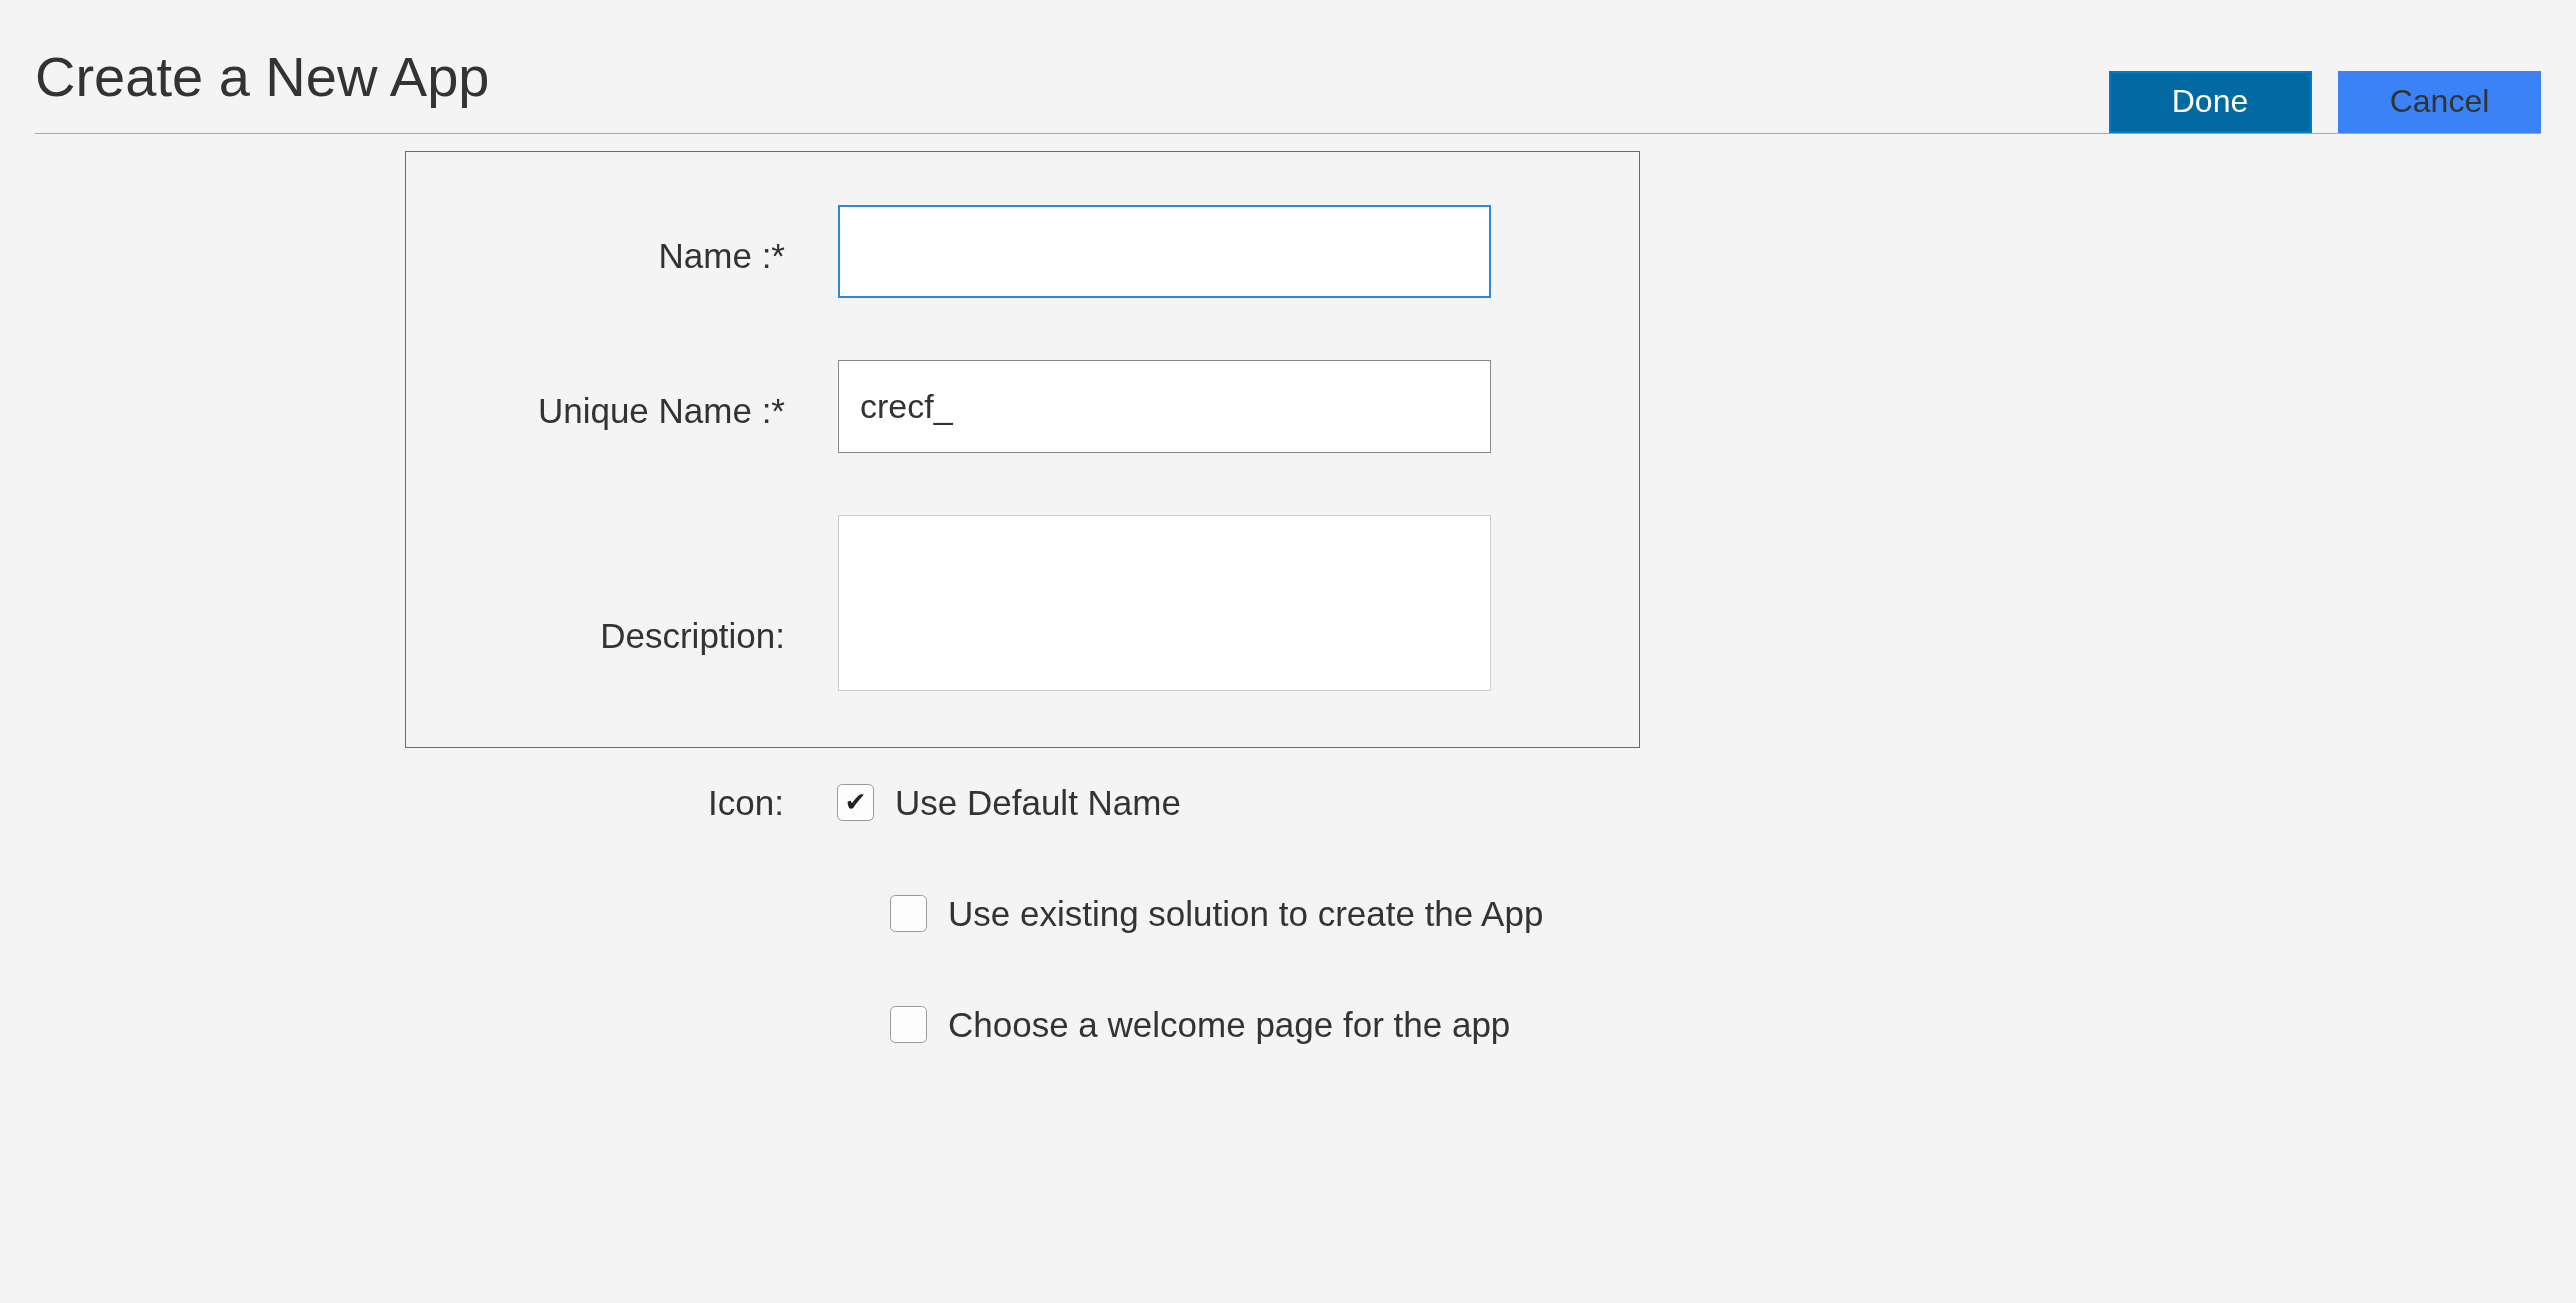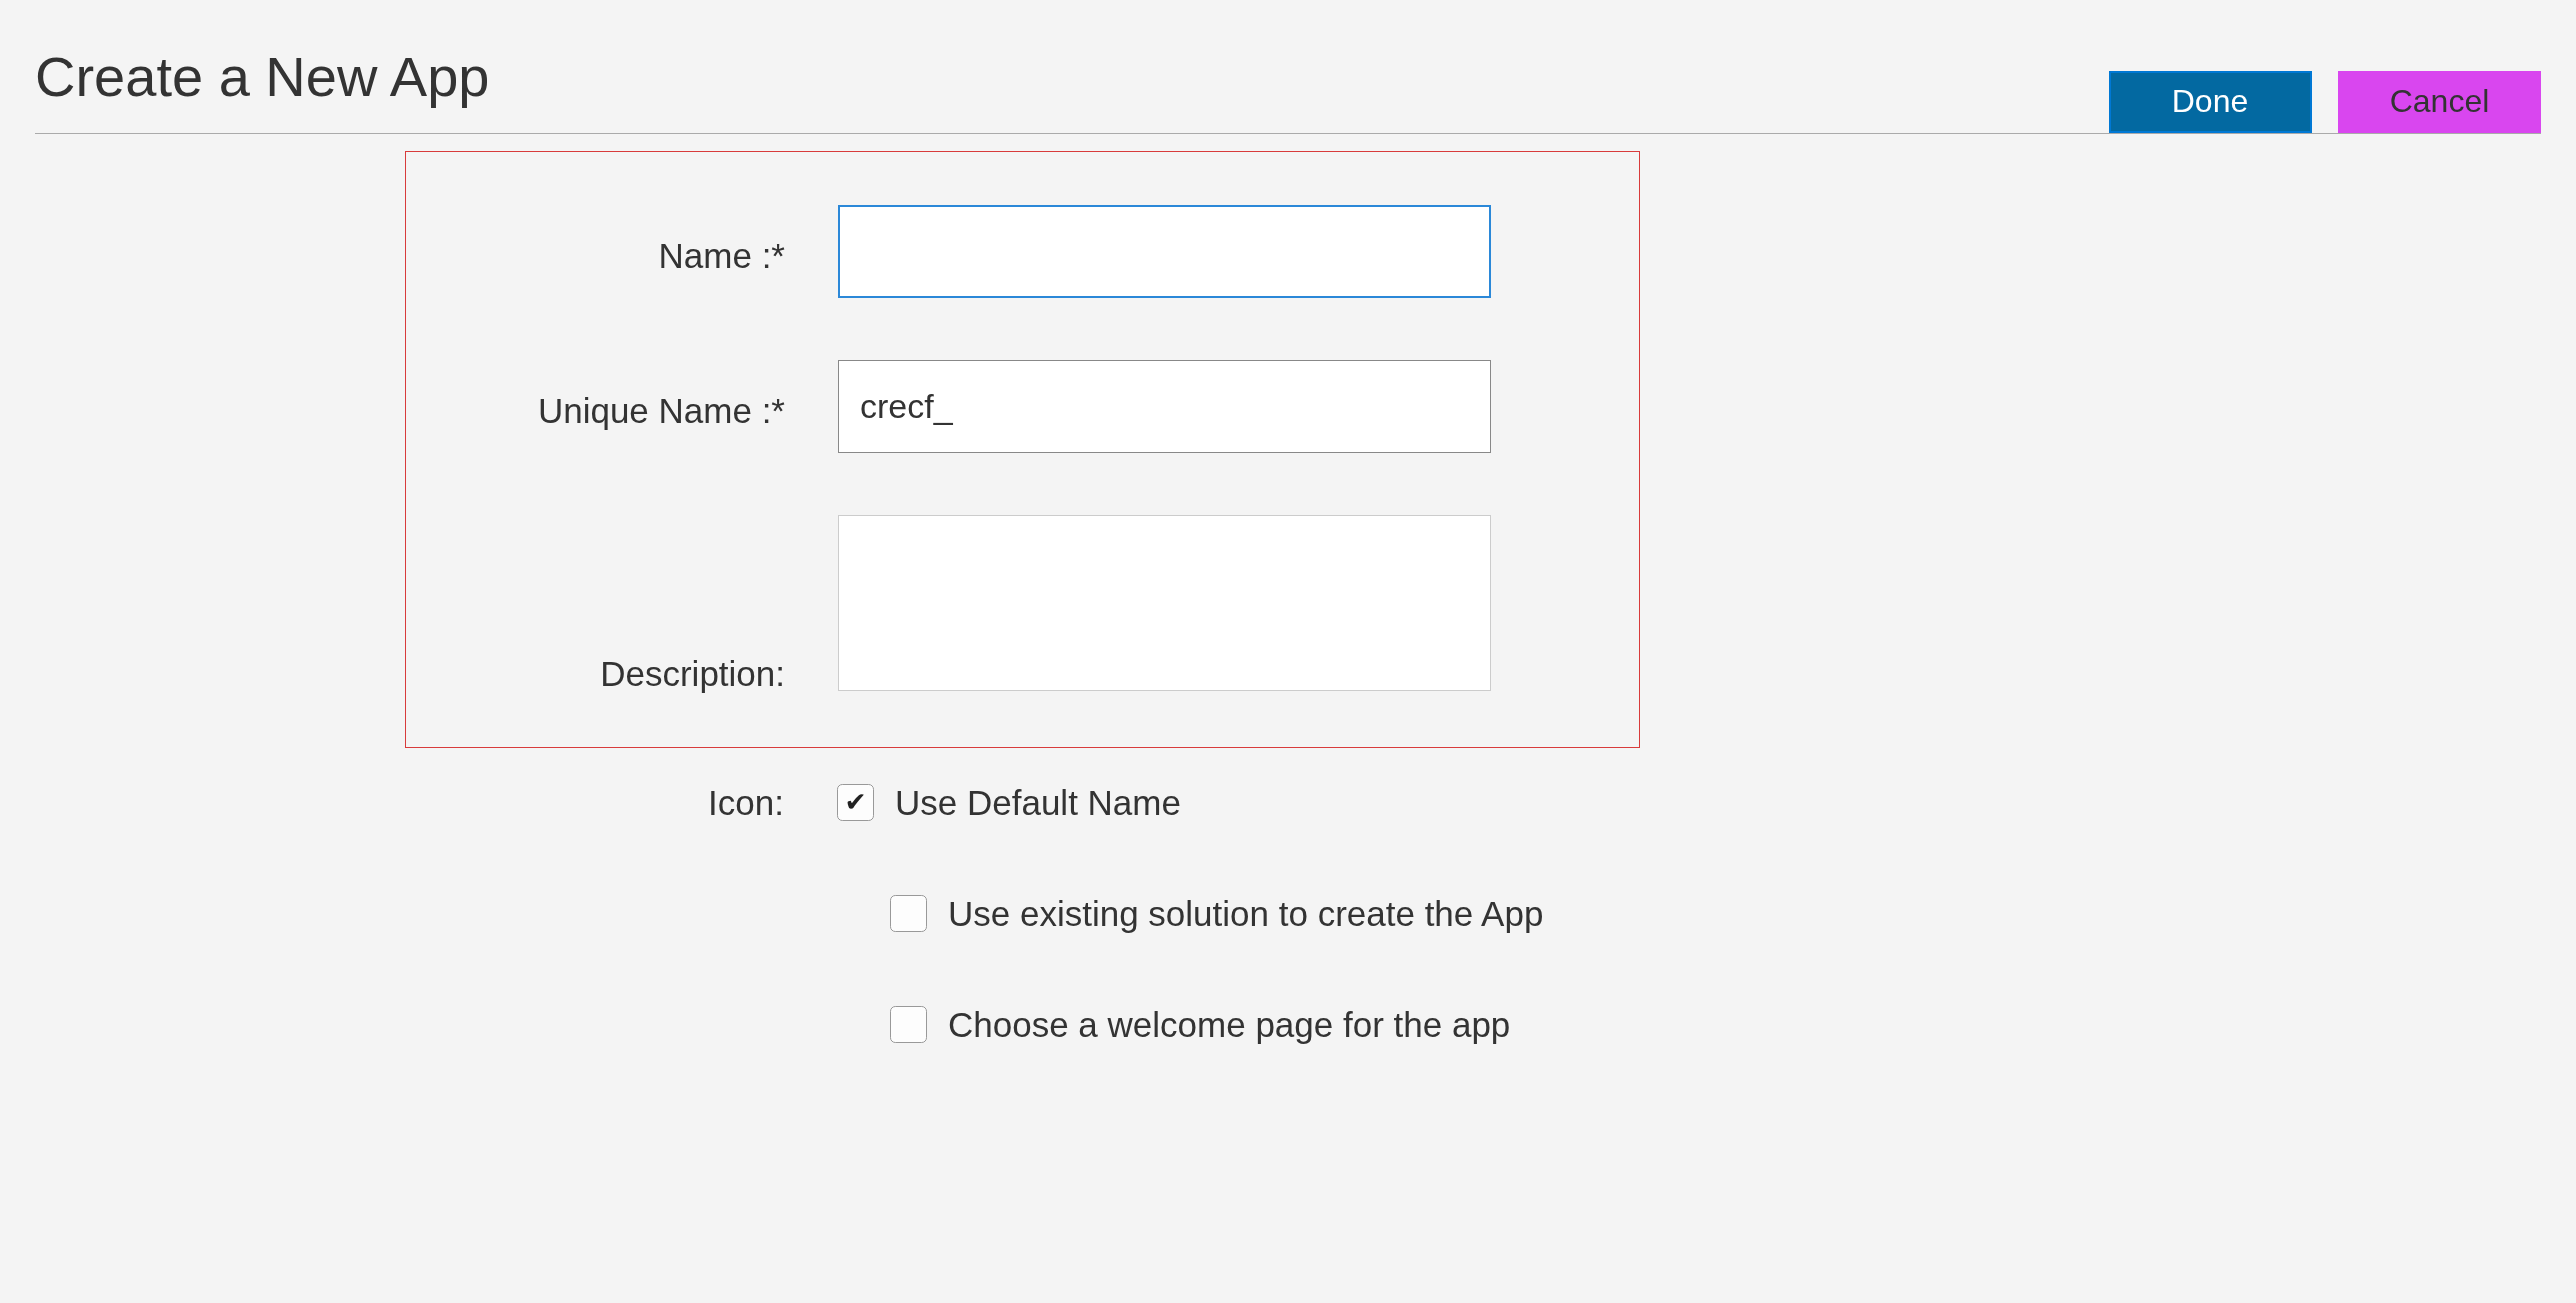--- a/index.html
+++ b/index.html
@@ -48,21 +48,21 @@
     display: flex;
     align-items: center;
     justify-content: center;
   }
   .btn-done {
     background: #0369a1;
     color: #fff;
     border: 2.6px solid #0078d4;
   }
   .btn-cancel {
-    background: #d946ef;
+    background: #3b82f6;
     color: #333;
   }
   hr.divider {
     border: none;
     border-top: 1.8px solid #aaa;
     margin: 0 0 17.6px 0;
   }
   .content {
     display: flex;
     align-items: flex-start;
@@ -78,21 +78,21 @@
     margin-left: 370px;
     margin-bottom: 35px;
     width: 1235px;
   }
   .row {
     display: flex;
     align-items: center;
     margin-bottom: 62px;
   }
   .row:last-child { margin-bottom: 17.6px; }
-  .row-desc { align-items: flex-end; }
+  .row-desc { align-items: center; }
   .label-cell {
     width: 379px;
     text-align: right;
     font-size: 35px;
     color: #333;
     padding-right: 53px;
     padding-top: 8.8px;
   }
   .input-cell { flex: 1; }
   input[type="text"].txt {

